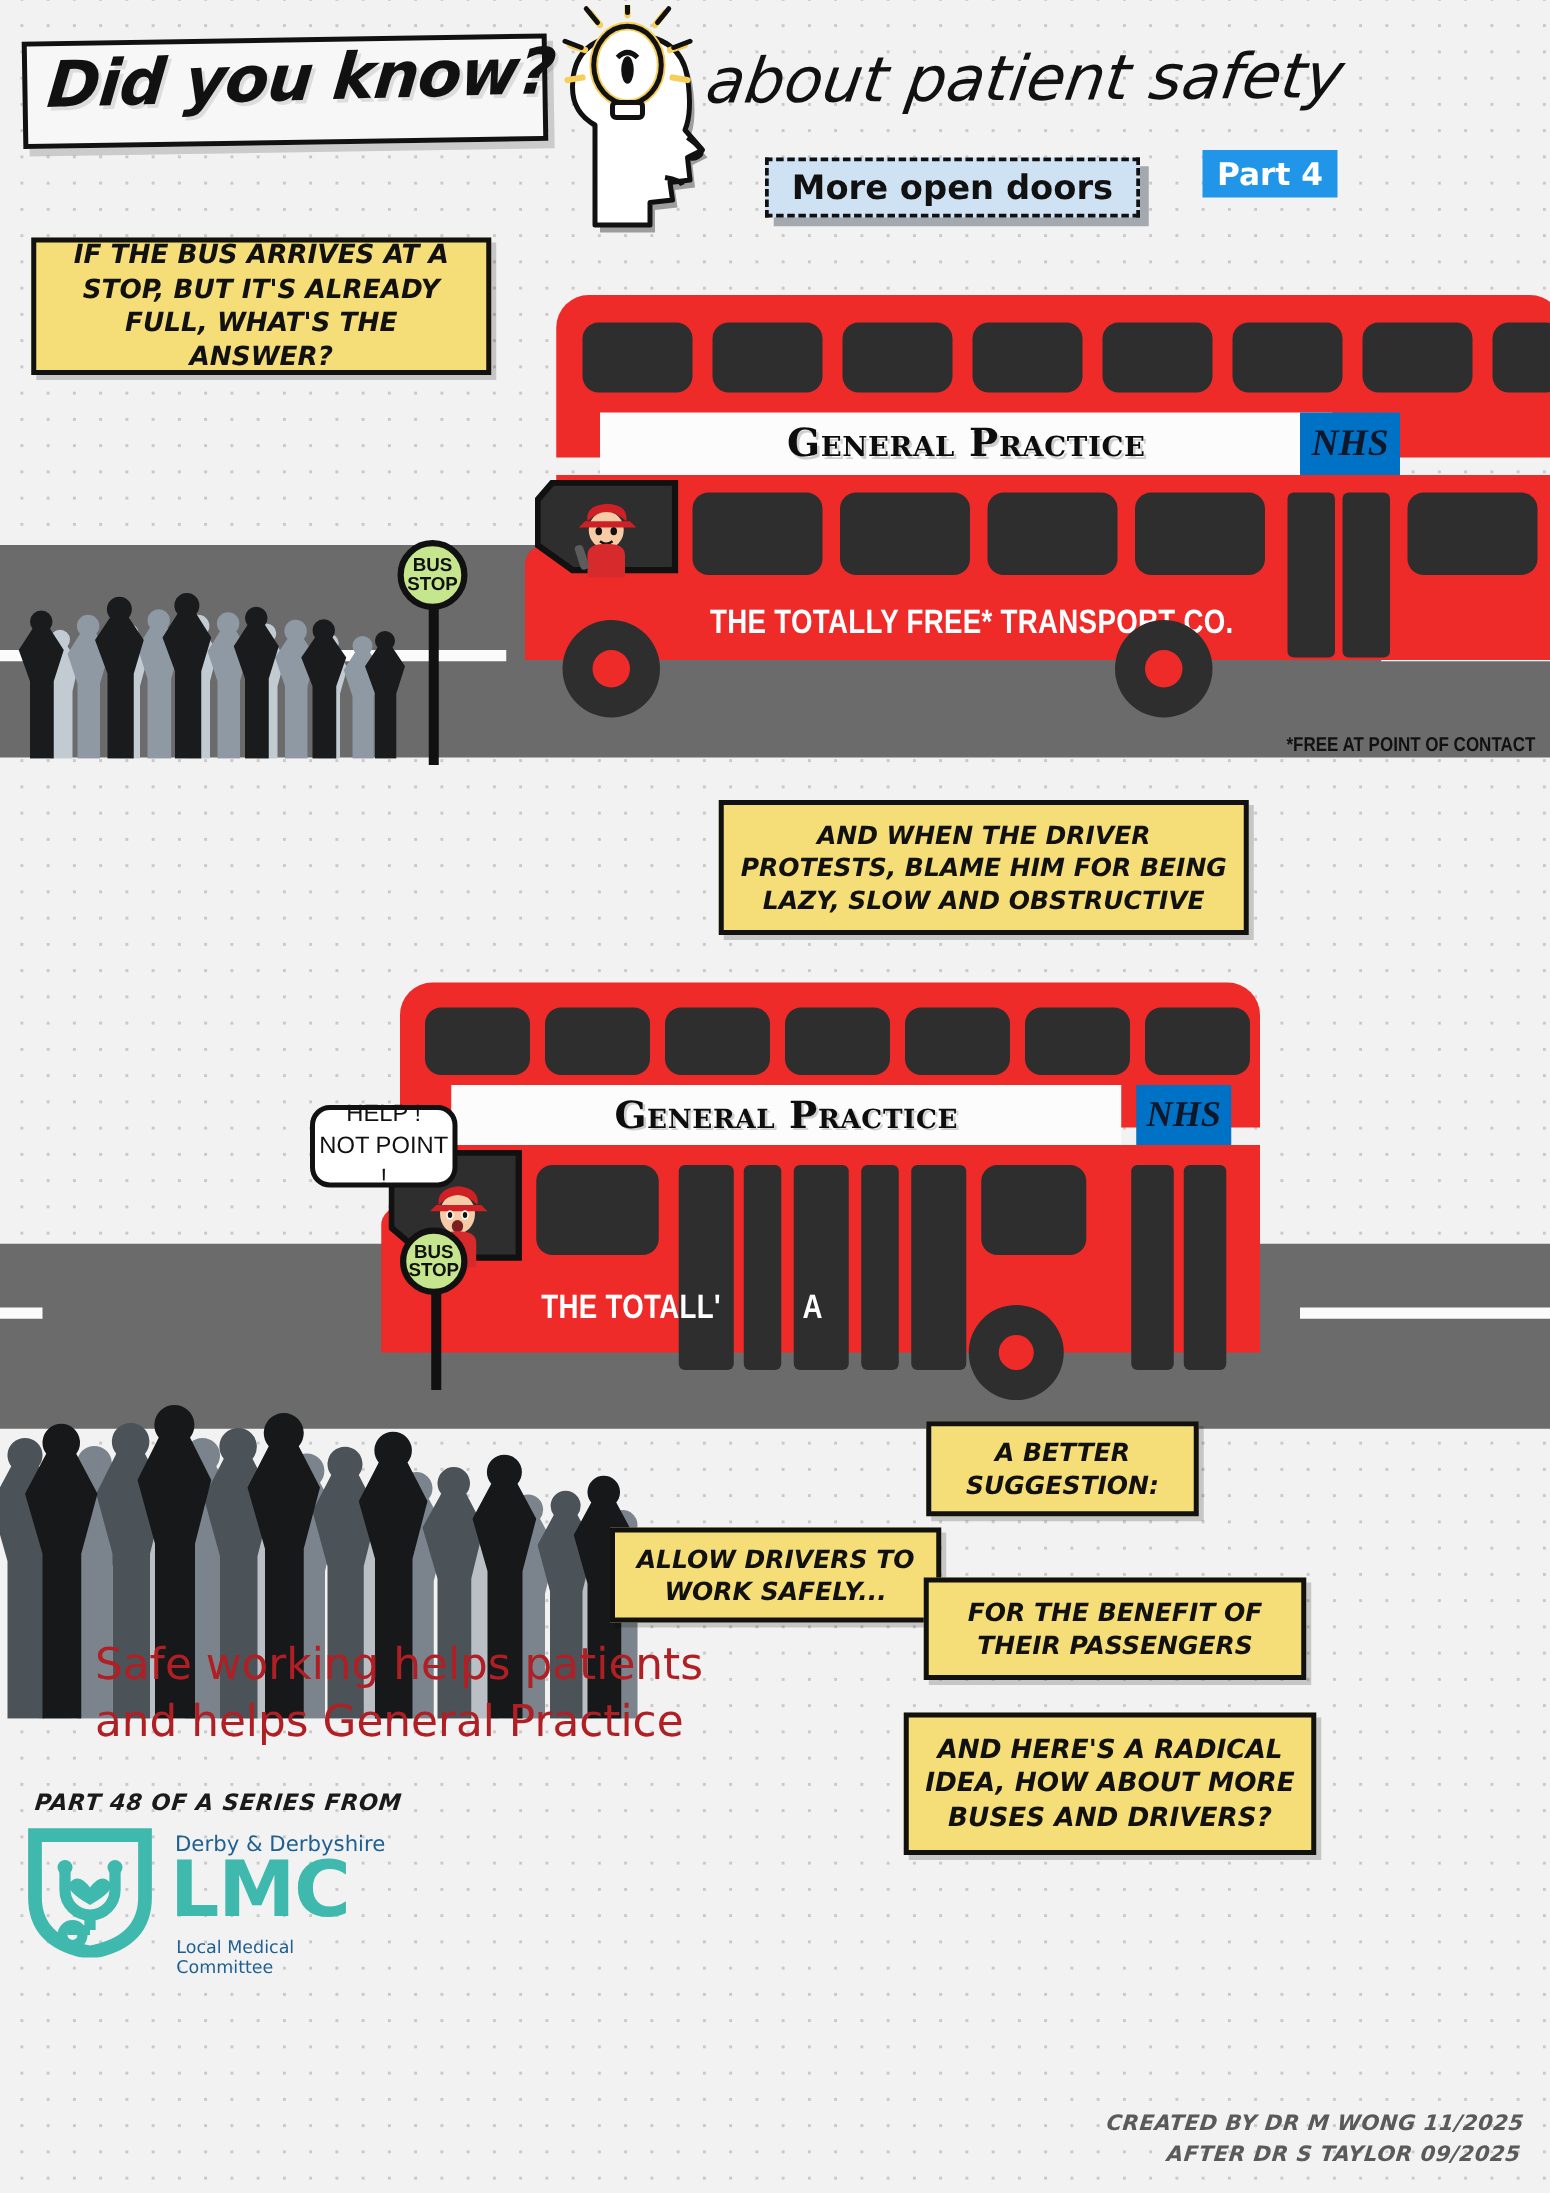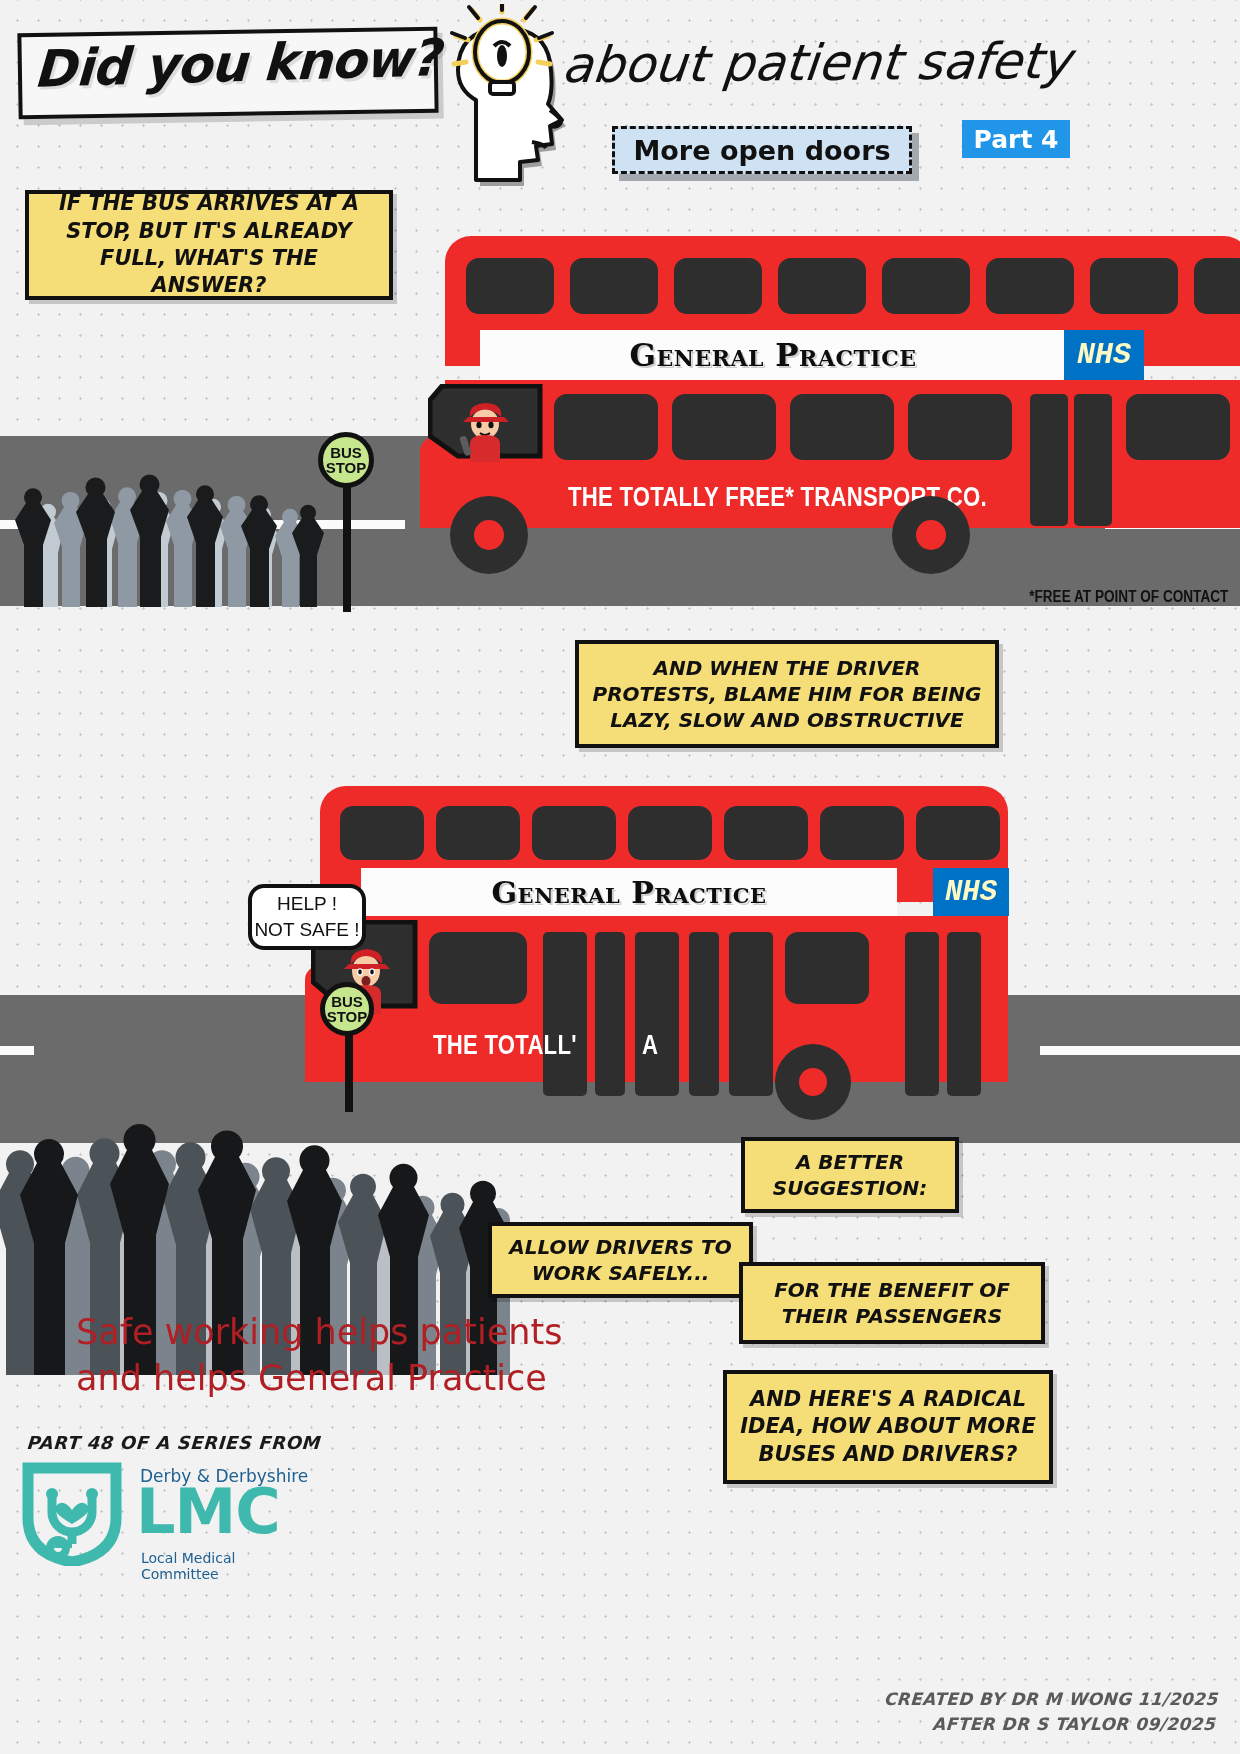--- a/index.html
+++ b/index.html
@@ -113,23 +113,22 @@
     font-family: "DejaVu Serif", serif;
     font-weight: 700;
     color: #0d0d0d;
     letter-spacing: 0.5px;
     font-variant: small-caps;
     text-shadow: 2px 2px 0 rgba(0,0,0,.18);
   }
   .nhs {
     position: absolute; background: #0072c6;
     display: flex; align-items: center; justify-content: center;
-    color: #fef9c3; font-weight: 700; font-style: italic;
-    font-family: Liberation Mono, monospace;
-    margin-left: 24px;
+    color: #0f172a; font-weight: 700; font-style: italic;
+    font-family: Liberation Serif, serif;
   }
   .bustag {
     position: absolute; color: #fff;
     font-family: "Liberation Sans Narrow", "Liberation Sans", sans-serif;
     font-weight: 700;
     letter-spacing: 0.3px;
     transform: scaleX(.82);
     transform-origin: left center;
     white-space: nowrap;
   }
@@ -455,21 +454,21 @@
 
     <div class="bustag" style="left:128px; top:244px; font-size:27px;">THE TOTALL'</div>
     <div class="bustag" style="left:337px; top:244px; font-size:27px;">A</div>
 
     <div class="wheel" style="left:470px; top:258px; width:76px; height:76px;">
         <i style="width:28px;height:28px;"></i>
       </div>
   </div>
 
   <div class="bubble" style="left:248px; top:884px; width:118px; height:66px;">HELP !
-NOT SAFE !</div>
+NOT POINT !</div>
   <svg class="bubble-tail" style="left:288px; top:944px;" width="46" height="44" viewBox="0 0 46 44">
     <path d="M4 2 L42 2 L16 42 Z" fill="#fff" stroke="#111" stroke-width="4"></path>
     <path d="M6 2 L40 2" stroke="#fff" stroke-width="6"></path>
   </svg>
 
   <div class="stopsign" style="left:320px; top:982px; width:58px; height:130px;">
     <div class="pole" style="left:25px; top:44px; width:8px; height:86px;"></div>
     <div class="disc" style="width:54px; height:54px; font-size:15px;">
       <span>BUS</span>
       <span>STOP</span>

